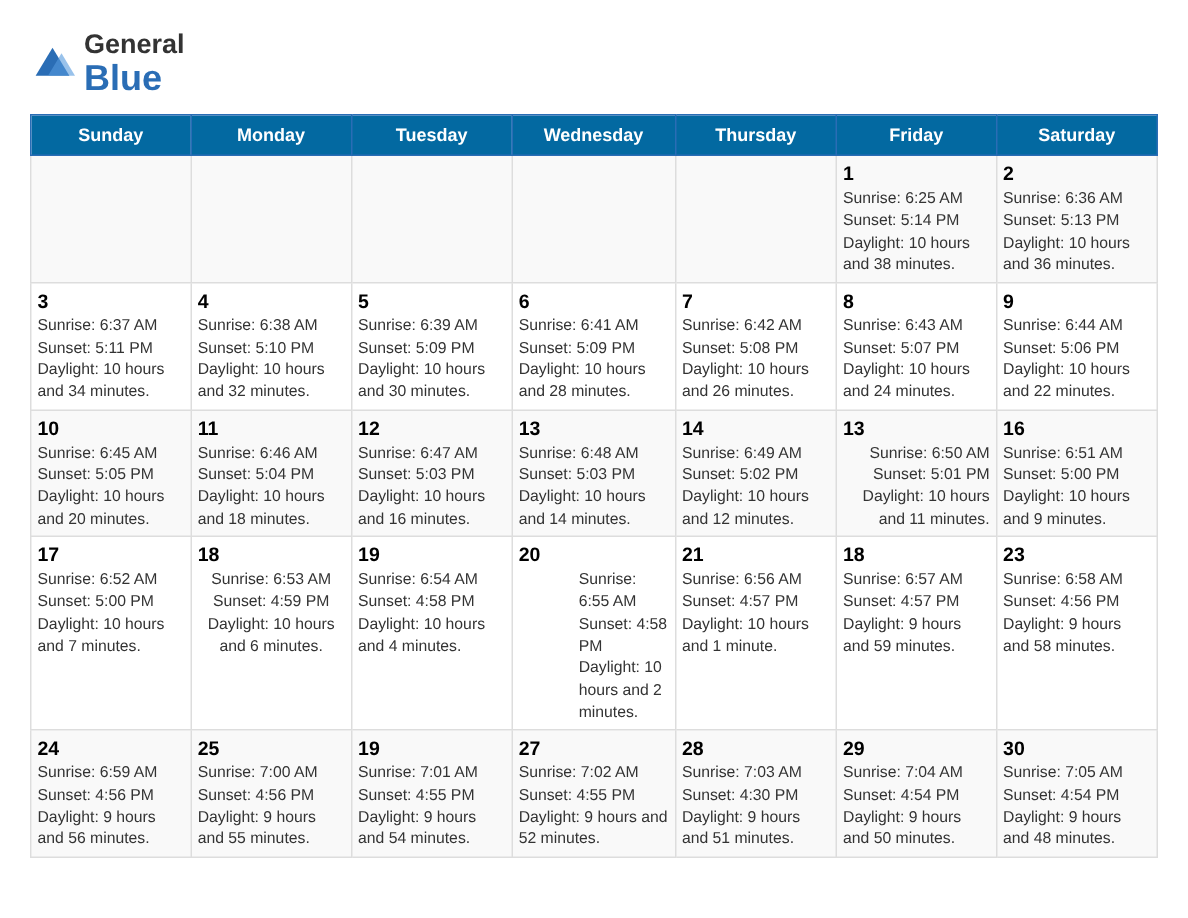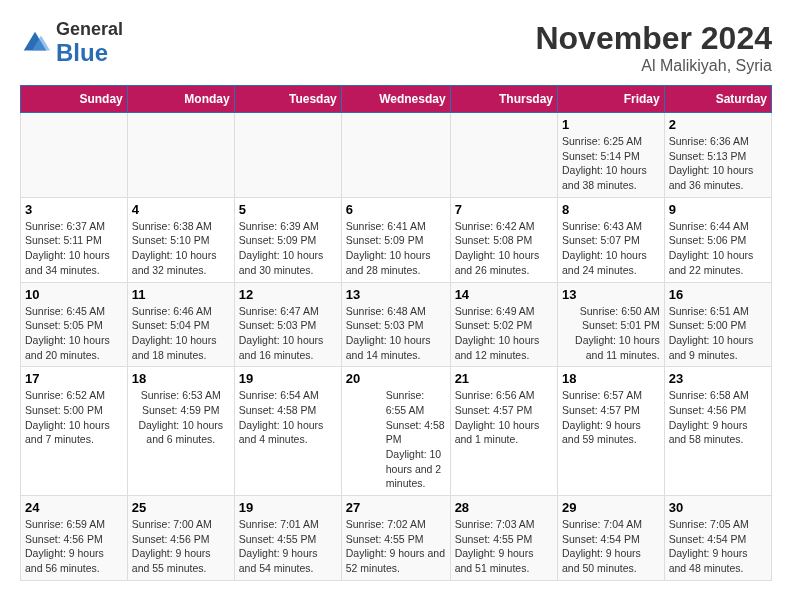--- a/index.html
+++ b/index.html
@@ -51,24 +51,24 @@
     .sub-title {
       font-size: 16px;
       color: #555;
     }
     table {
       width: 100%;
       border-collapse: collapse;
       font-size: 11px;
     }
     thead tr th {
-      background-color: #be185d;
+      background-color: #0369a1;
       color: #fff;
       padding: 6px 4px;
-      text-align: right;
+      text-align: center;
       font-size: 12px;
       border: 1px solid #2a6db5;
     }
     tbody tr td {
       border: 1px solid #ddd;
       vertical-align: top;
       padding: 4px;
       height: 80px;
       width: 110px;
     }
@@ -99,24 +99,20 @@
   <div class="logo">
     <svg class="logo-icon" viewBox="0 0 40 40">
       <polygon points="20,5 35,30 5,30" fill="#2a6db5"></polygon>
       <polygon points="28,10 40,30 16,30" fill="#5599dd" opacity="0.6"></polygon>
     </svg>
     <div class="logo-text">
       <span class="logo-general">General</span>
       <span class="logo-blue">Blue</span>
     </div>
   </div>
-  <div class="title-area">
-    <div class="main-title">November 2024</div>
-    <div class="sub-title">Al Malikiyah, Syria</div>
-  </div>
 </div>
 
 <table>
   <thead>
     <tr>
     <th>Sunday</th>
         <th>Monday</th>
         <th>Tuesday</th>
         <th>Wednesday</th>
         <th>Thursday</th>
@@ -297,21 +293,21 @@
         </td>
         <td>
           <div class="day-num">27</div>
           <div class="day-info" style="white-space: pre-line;">Sunrise: 7:02 AM
 Sunset: 4:55 PM
 Daylight: 9 hours and 52 minutes.</div>
         </td>
         <td>
           <div class="day-num">28</div>
           <div class="day-info" style="white-space: pre-line;">Sunrise: 7:03 AM
-Sunset: 4:55 PM
+Sunset: 4:30 PM
 Daylight: 9 hours and 51 minutes.</div>
         </td>
         <td>
           <div class="day-num">29</div>
           <div class="day-info" style="white-space: pre-line;">Sunrise: 7:04 AM
 Sunset: 4:54 PM
 Daylight: 9 hours and 50 minutes.</div>
         </td>
         <td>
           <div class="day-num">30</div>

